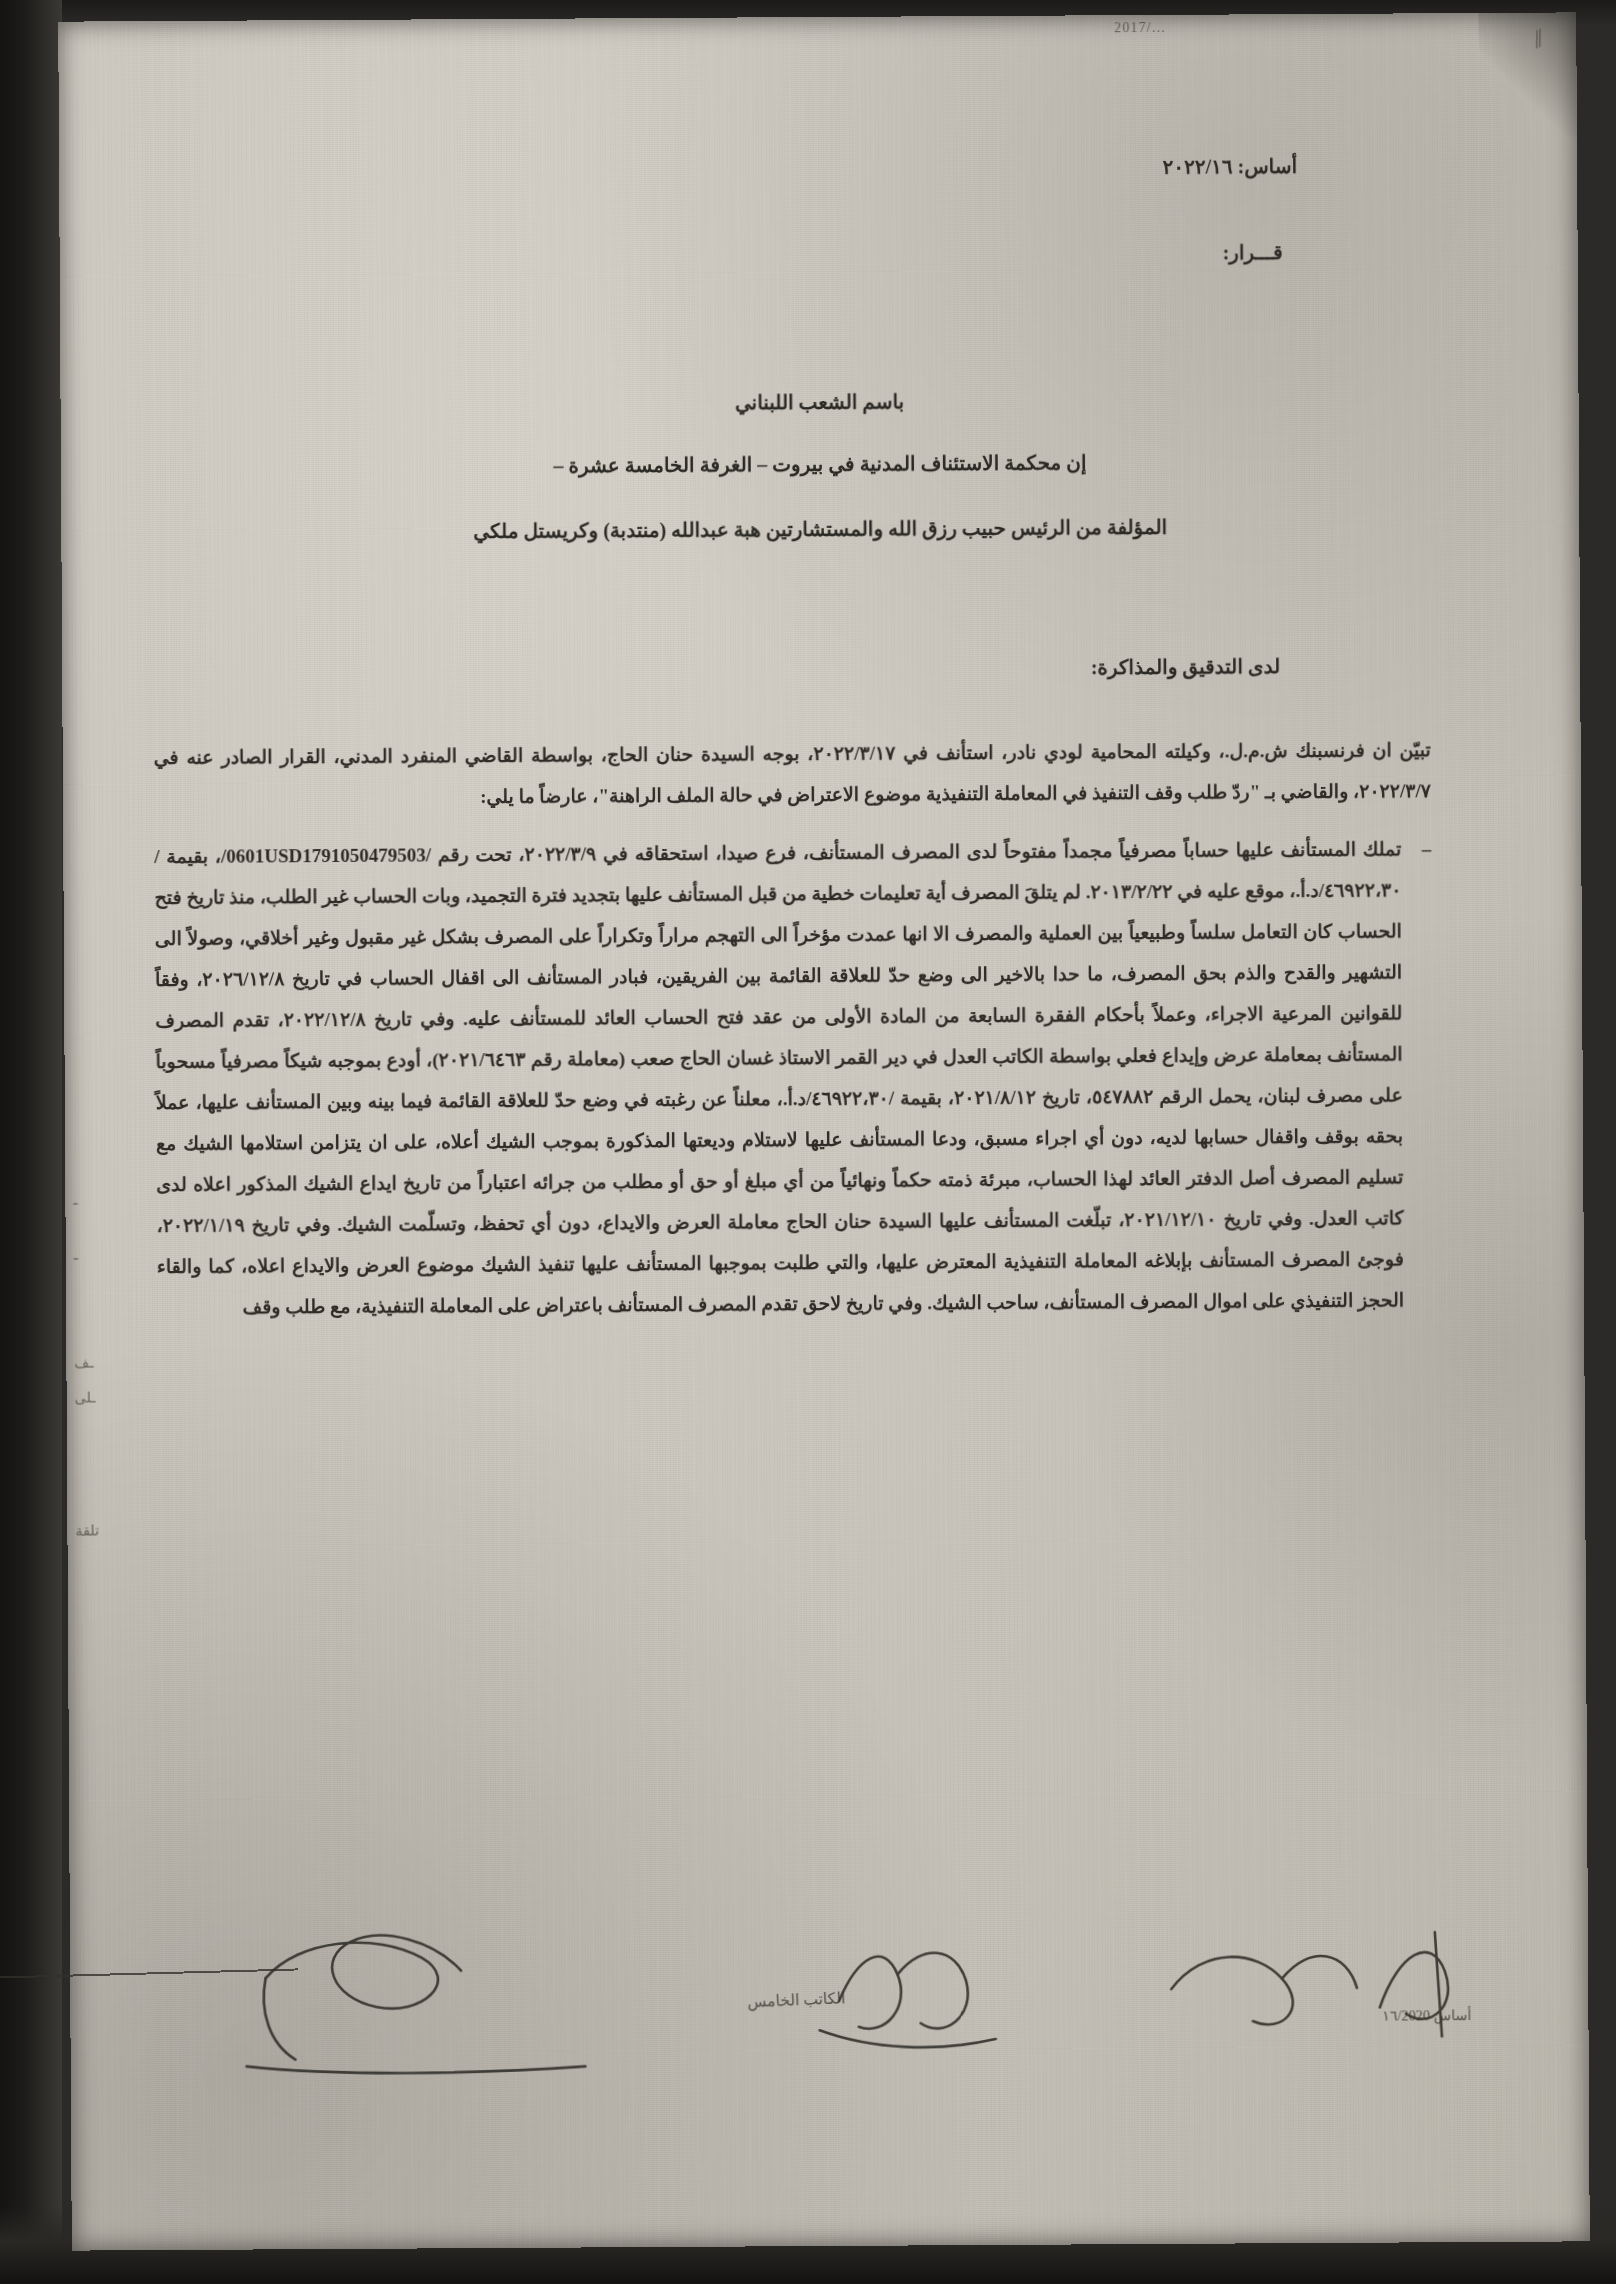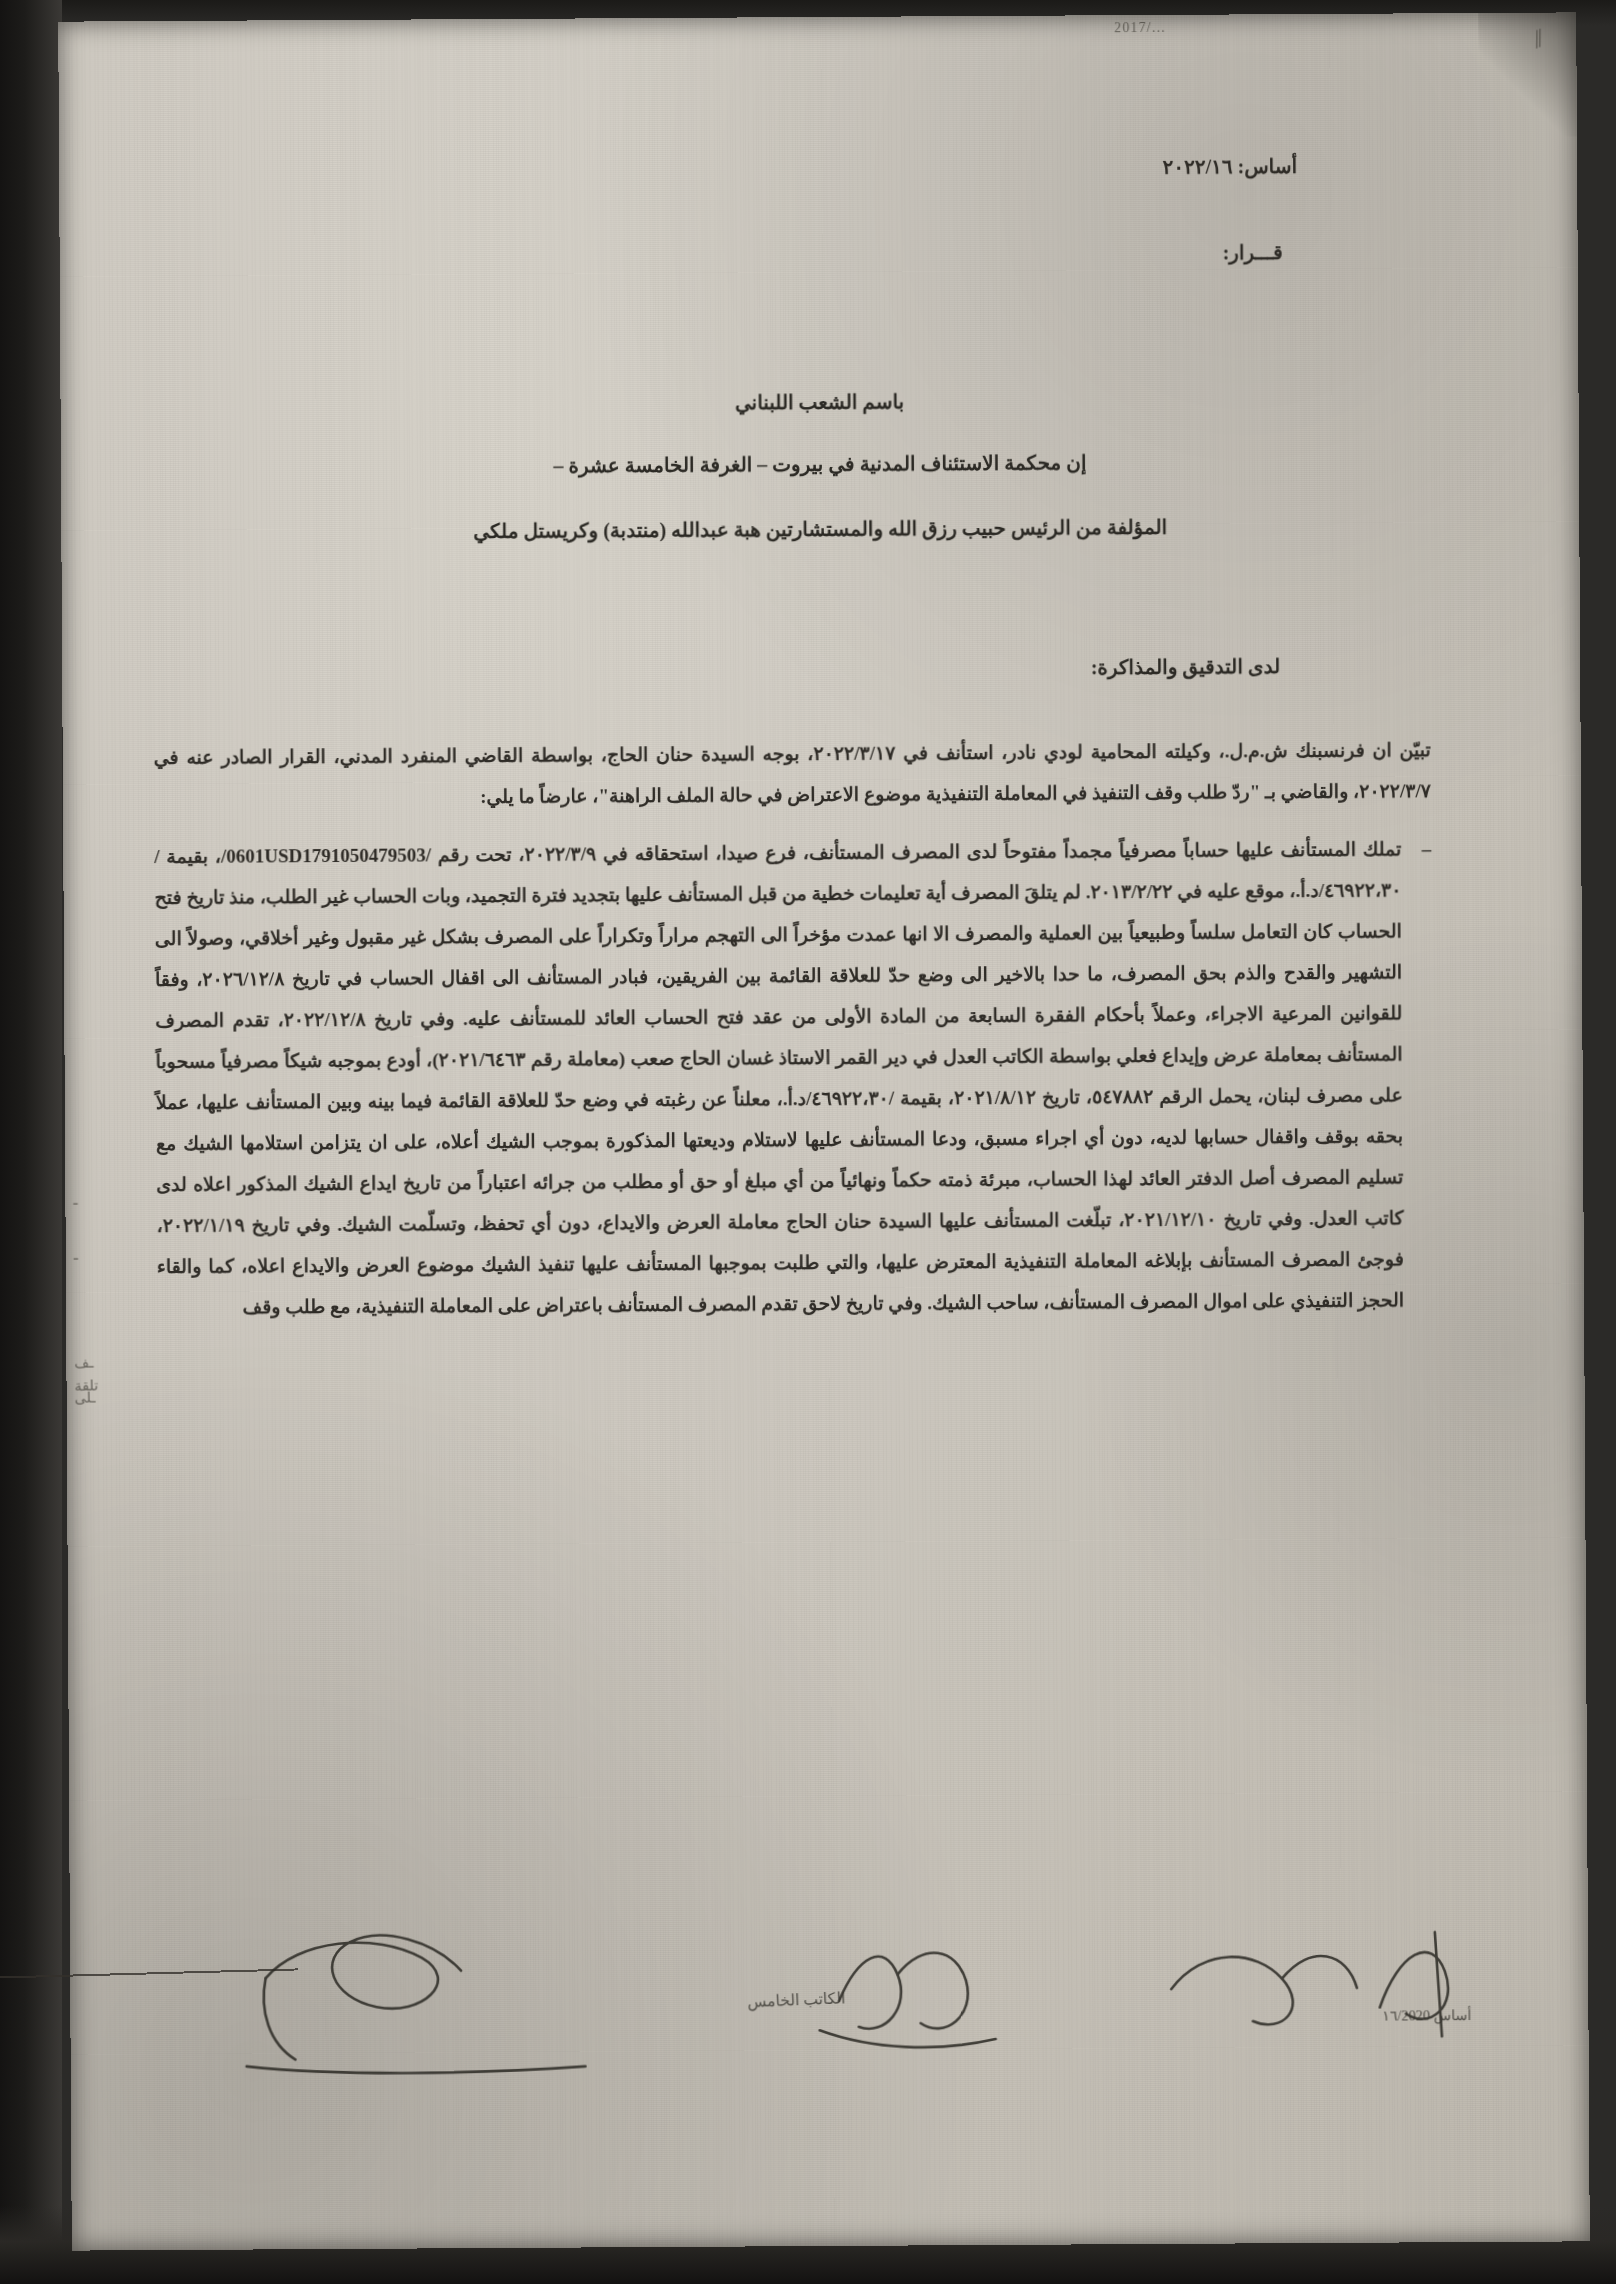--- a/index.html
+++ b/index.html
@@ -170,21 +170,21 @@
     font-size: 14.3px;
     color: #4d4a43;
     opacity: .8;
     transform: rotate(-1deg);
     white-space: nowrap;
   }
   #mn1 { top: 1170px; }
   #mn2 { top: 1225px; }
   #mn3 { top: 1297px; margin-top: 36px; }
   #mn4 { top: 1368px; }
-  #mn5 { top: 1356px; text-align: center; }
+  #mn5 { top: 1501px; text-align: center; }
 
   
   .sign-area {
     position: absolute;
     left: 0; right: 0;
     top: 1860px;
     height: 261px;
     pointer-events: none;
   }
   .sig {

